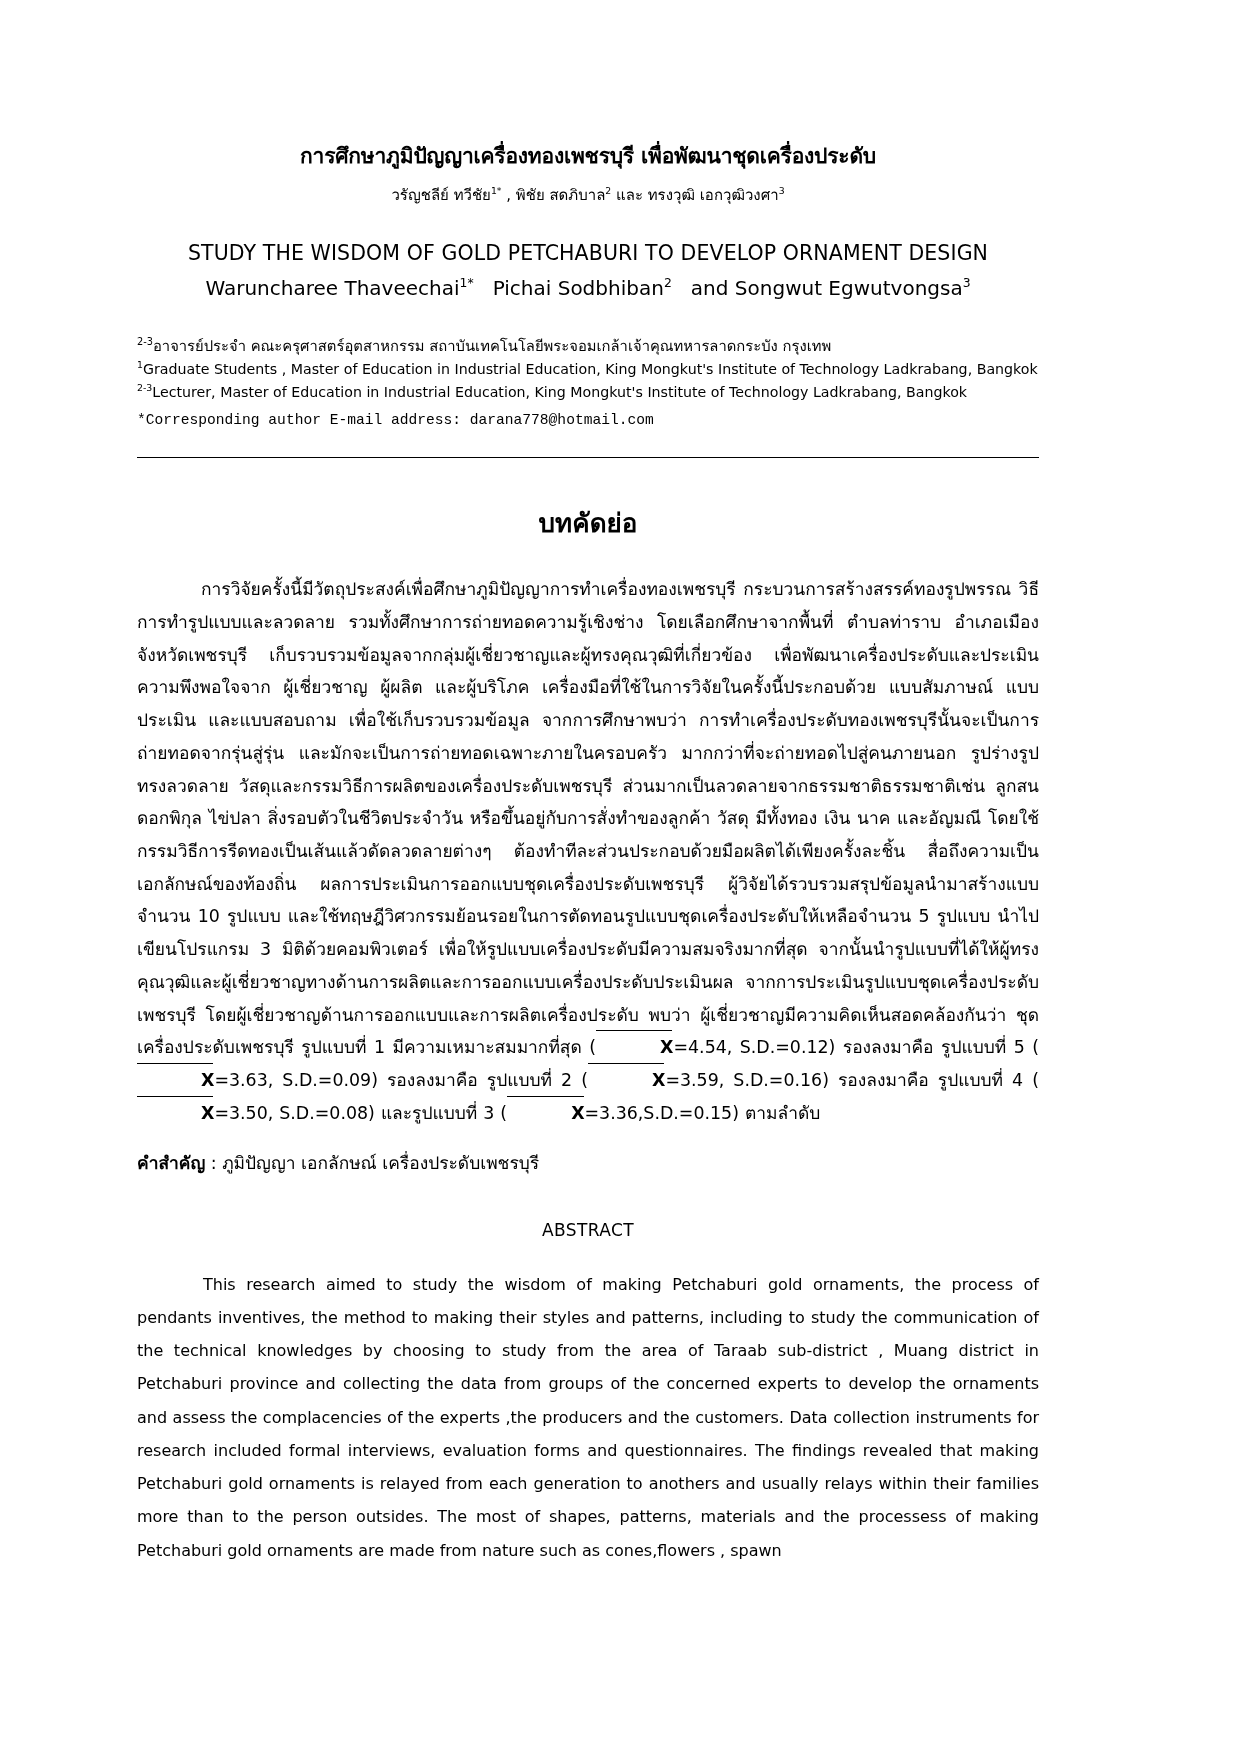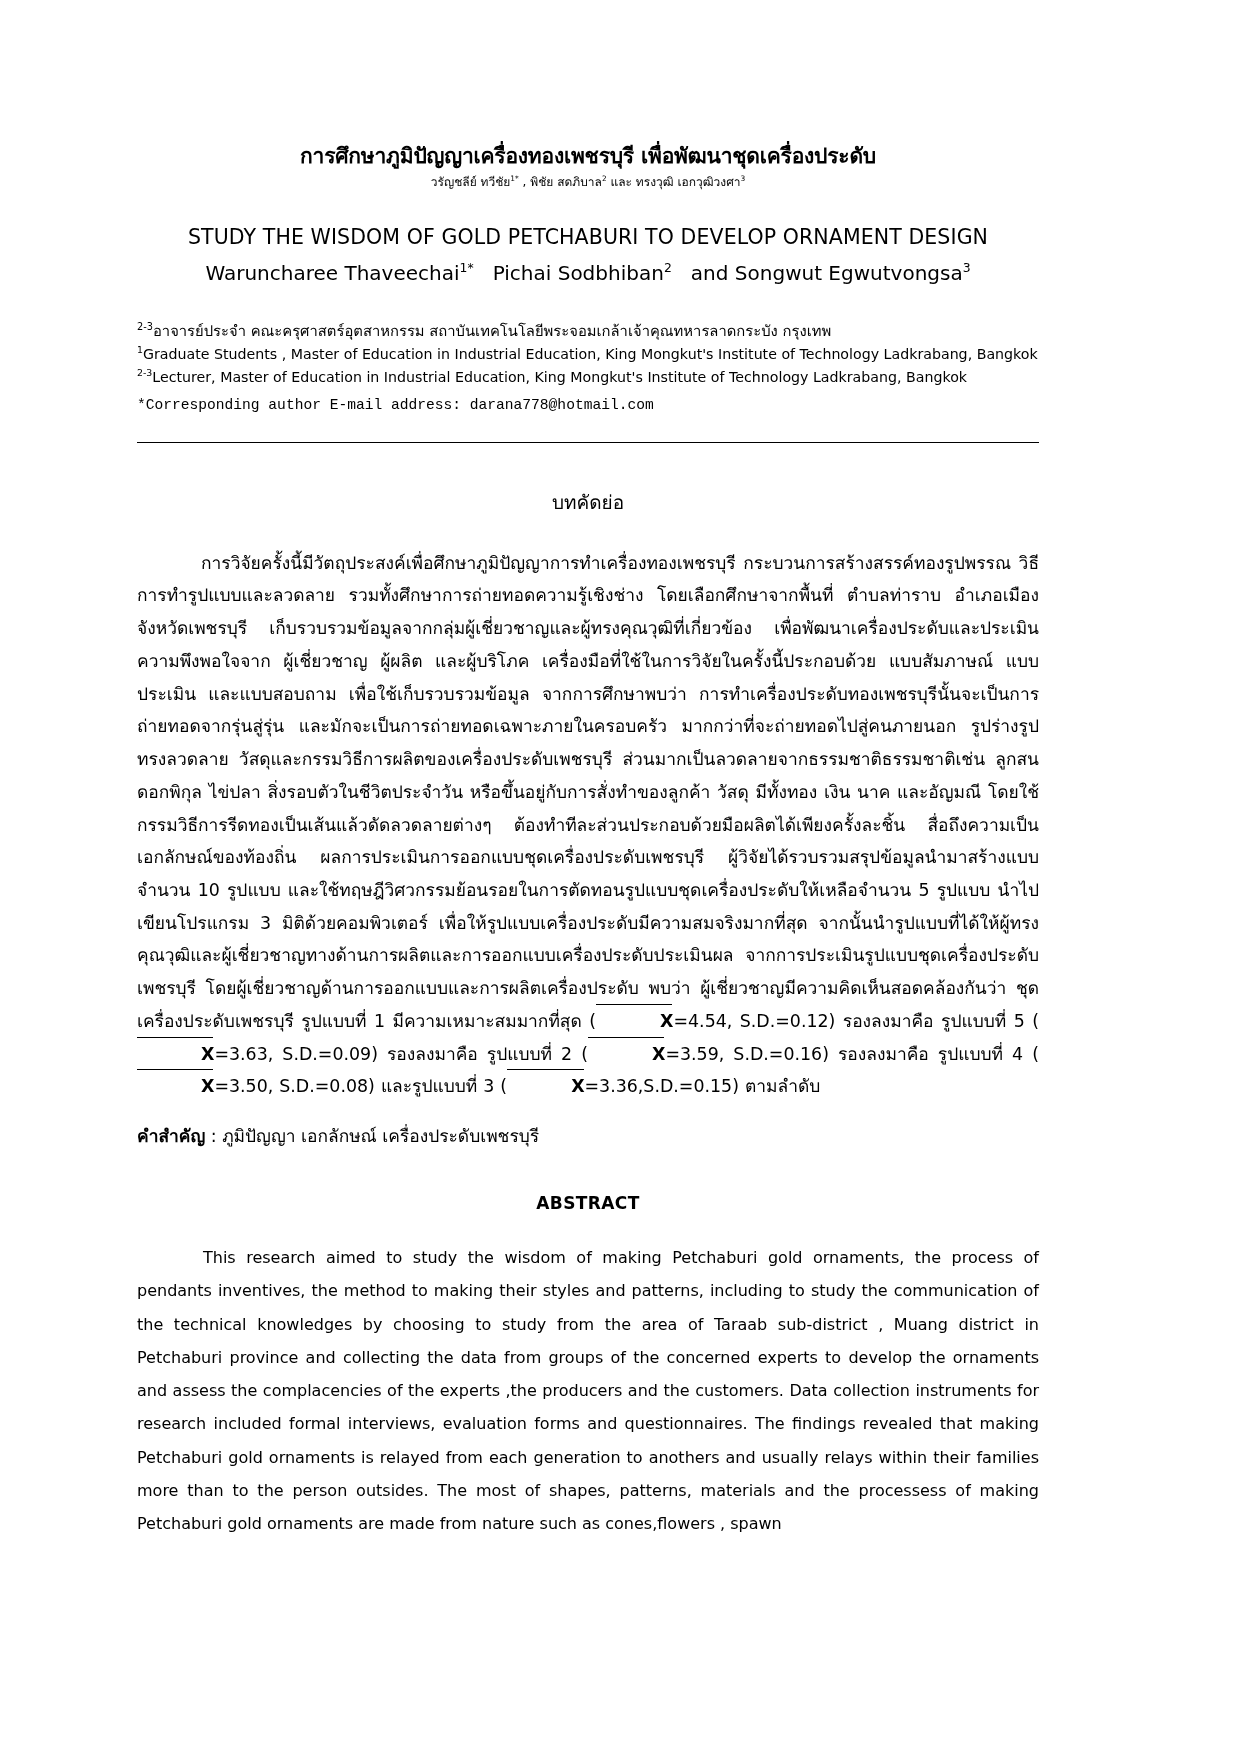--- a/index.html
+++ b/index.html
@@ -36,24 +36,24 @@
     text-align: center;
   }
   .thai-title {
     font-family: "DejaVu Sans", "Liberation Sans", sans-serif;
     font-size: 21px;
     font-weight: 700;
     line-height: 1.35;
     letter-spacing: -0.2px;
   }
   .thai-authors {
-    font-size: 12px;
+    font-size: 15px;
     font-weight: 400;
     line-height: 1.5;
-    margin-top: 3px;
+    margin-top: 14px;
   }
   .en-title {
     font-size: 20.5px;
     font-weight: 400;
     line-height: 1.3;
     margin-top: 33px;
     letter-spacing: 0.1px;
   }
   .en-authors {
     font-size: 20px;
@@ -94,29 +94,29 @@
   .hrule {
     margin-top: 24px;
     border: 0;
     border-top: 1.6px solid #000;
     width: 100%;
   }
 
   
   .section-heading-thai {
     text-align: center;
-    font-size: 19px;
-    font-weight: 400;
+    font-size: 26px;
+    font-weight: 700;
     margin-top: 44px;
     margin-bottom: 12px;
   }
   .section-heading-en {
     text-align: center;
     font-size: 17px;
-    font-weight: 700;
+    font-weight: 400;
     letter-spacing: 0.4px;
     margin-top: 40px;
     margin-bottom: 0;
   }
 
   
   .thai-abstract {
     margin-top: 30px;
     font-size: 17.4px;
     line-height: 1.88;

